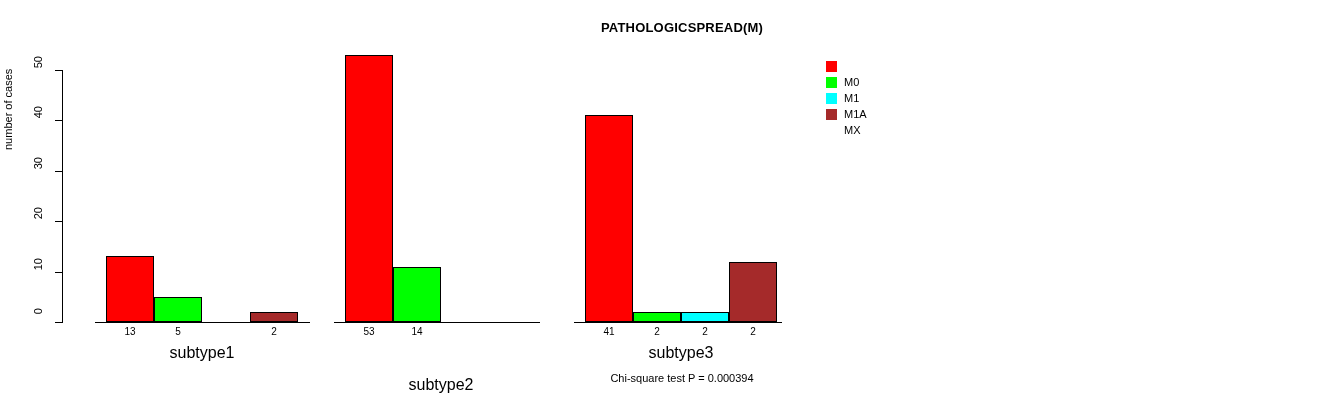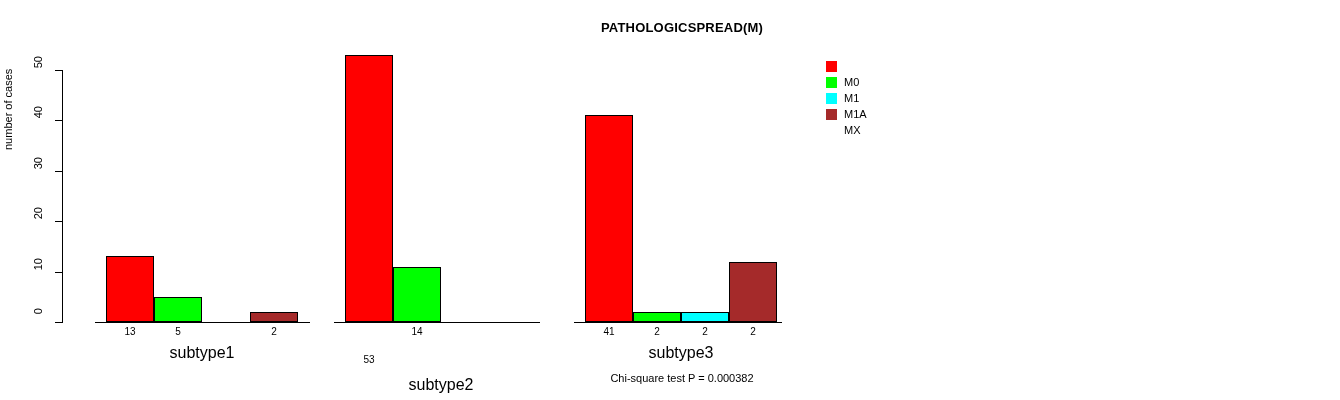--- a/index.html
+++ b/index.html
@@ -162,21 +162,21 @@
       <div class="baseline" style="left: 95px; width: 215px;"></div>
       <div class="bar" style="left: 106px; width: 48px; height: 65.52px; top: 256.48px; background: rgb(255, 0, 0);"></div>
       <div class="bar-count" style="left: 106px; width: 48px;">13</div>
       <div class="bar" style="left: 154px; width: 48px; height: 25.2px; top: 296.8px; background: rgb(0, 255, 0);"></div>
       <div class="bar-count" style="left: 154px; width: 48px;">5</div>
       <div class="bar" style="left: 250px; width: 48px; height: 10.08px; top: 311.92px; background: rgb(165, 42, 42);"></div>
       <div class="bar-count" style="left: 250px; width: 48px;">2</div>
       <div class="group-label" style="left: 106px; width: 192px;">subtype1</div>
       <div class="baseline" style="left: 334px; width: 206px;"></div>
       <div class="bar" style="left: 345px; width: 48px; height: 267.12px; top: 54.88px; background: rgb(255, 0, 0);"></div>
-      <div class="bar-count" style="left: 345px; width: 48px; margin-top: 28px;">53</div>
+      <div class="bar-count" style="left: 345px; width: 48px;">53</div>
       <div class="bar" style="left: 393px; width: 48px; height: 55.44px; top: 266.56px; background: rgb(0, 255, 0);"></div>
       <div class="bar-count" style="left: 393px; width: 48px;">14</div>
       <div class="group-label" style="left: 345px; width: 192px; margin-top: 32px;">subtype2</div>
       <div class="baseline" style="left: 574px; width: 208px;"></div>
       <div class="bar" style="left: 585px; width: 48px; height: 206.64px; top: 115.36px; background: rgb(255, 0, 0);"></div>
       <div class="bar-count" style="left: 585px; width: 48px;">41</div>
       <div class="bar" style="left: 633px; width: 48px; height: 10.08px; top: 311.92px; background: rgb(0, 255, 0);"></div>
       <div class="bar-count" style="left: 633px; width: 48px;">2</div>
       <div class="bar" style="left: 681px; width: 48px; height: 10.08px; top: 311.92px; background: rgb(0, 255, 255);"></div>
       <div class="bar-count" style="left: 681px; width: 48px;">2</div>
@@ -197,15 +197,15 @@
       <div class="legend-row">
         <div class="legend-swatch" style="background: rgb(0, 255, 255);"></div>
         <div class="legend-text">M1A</div>
       </div>
       <div class="legend-row">
         <div class="legend-swatch" style="background: rgb(165, 42, 42);"></div>
         <div class="legend-text">MX</div>
       </div>
     </div>
 
-  <div class="footnote"><span>Chi-square test P = 0.000382</span></div>
+  <div class="footnote"><span>Chi-square test P = 0.000394</span></div>
 
 </div>
 
 </body></html>

